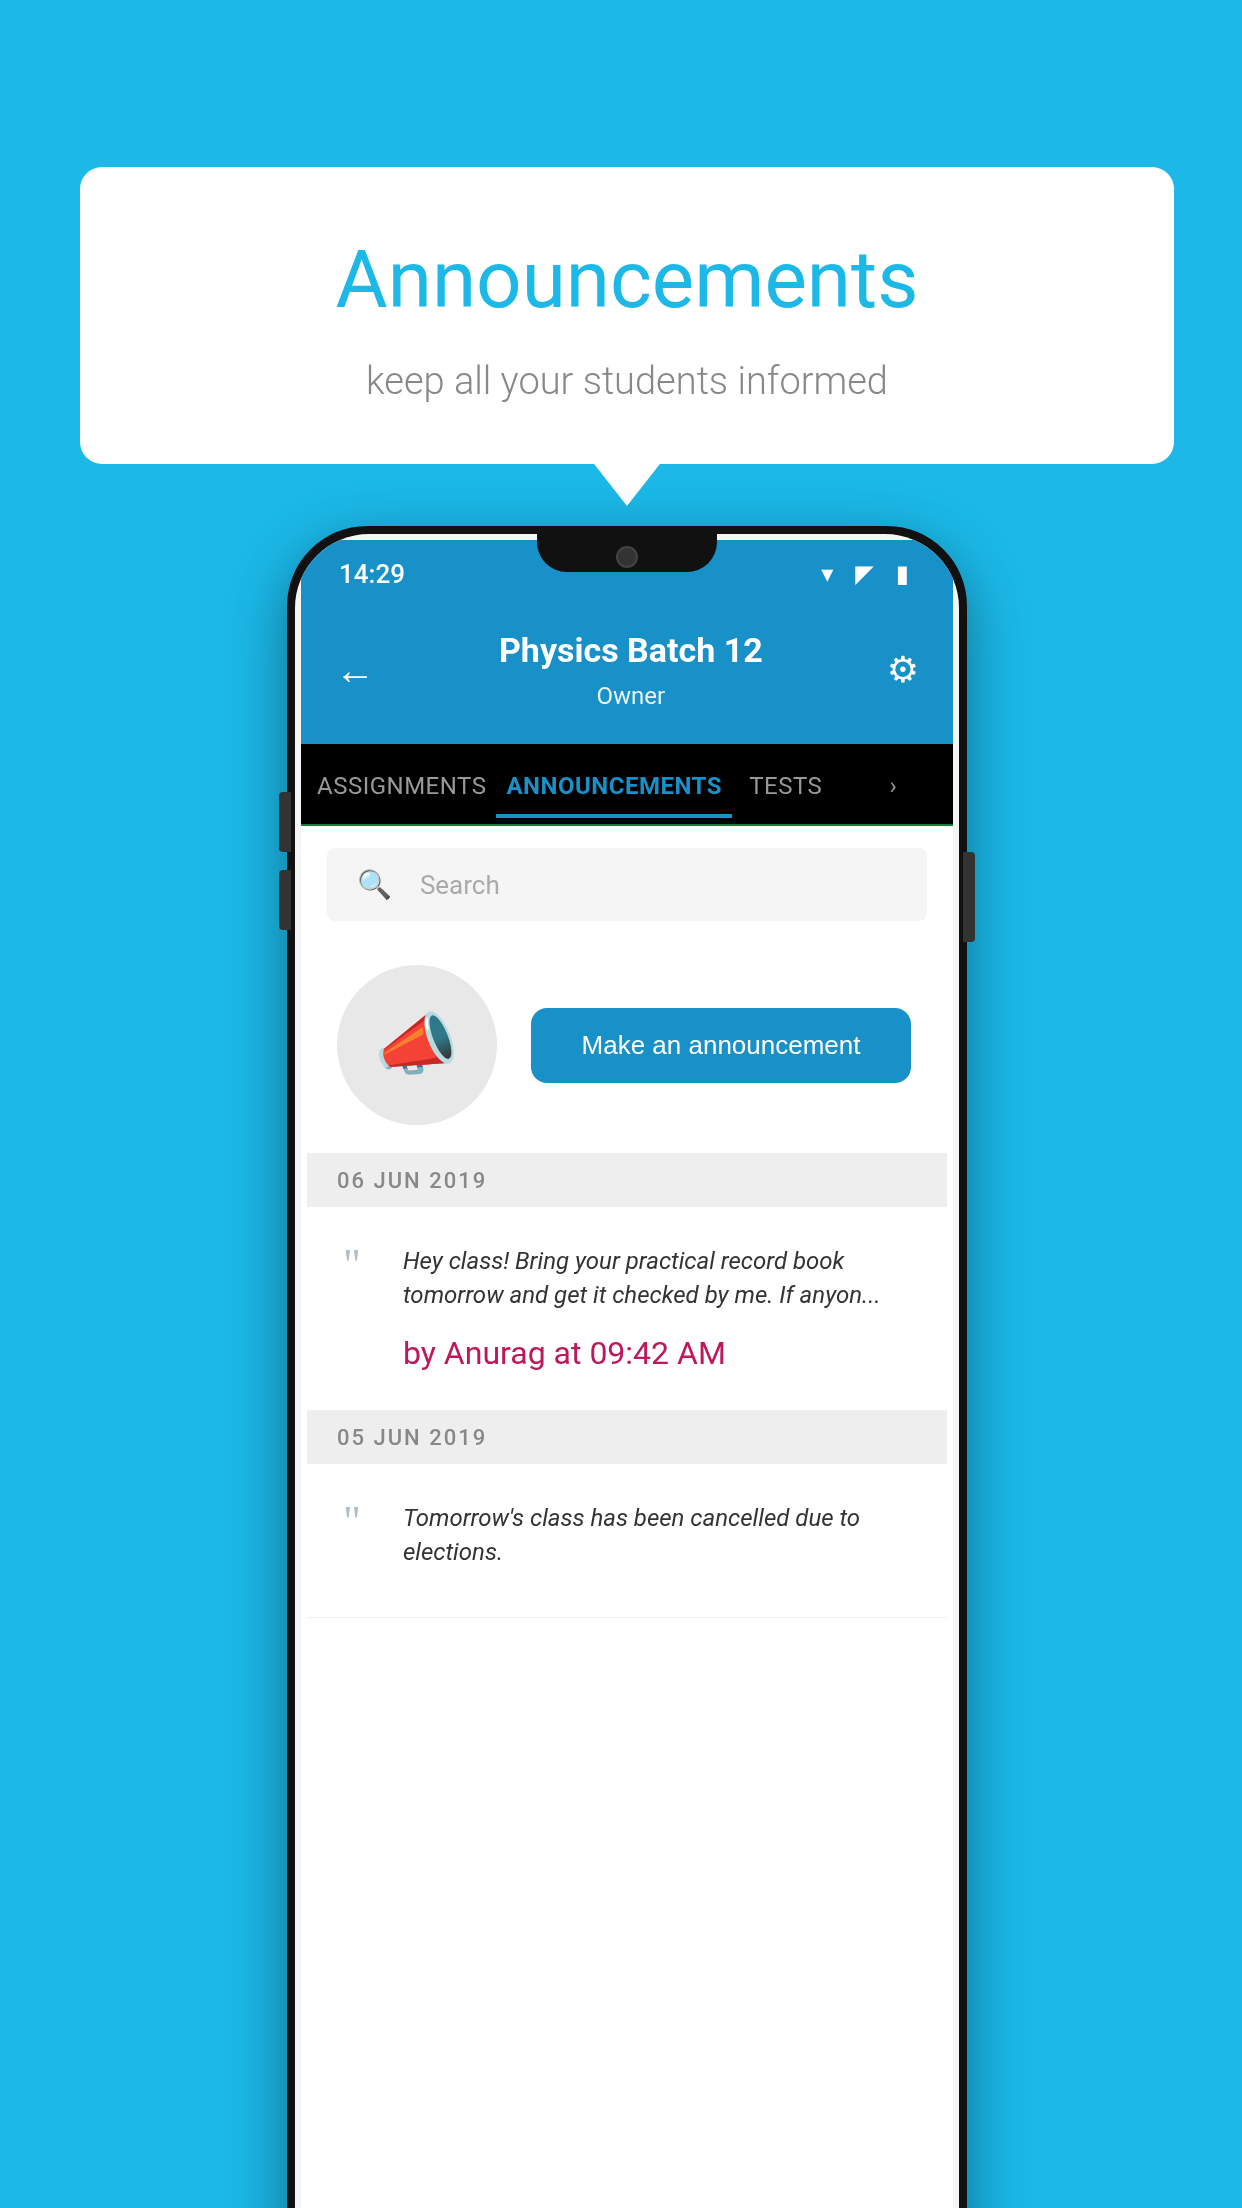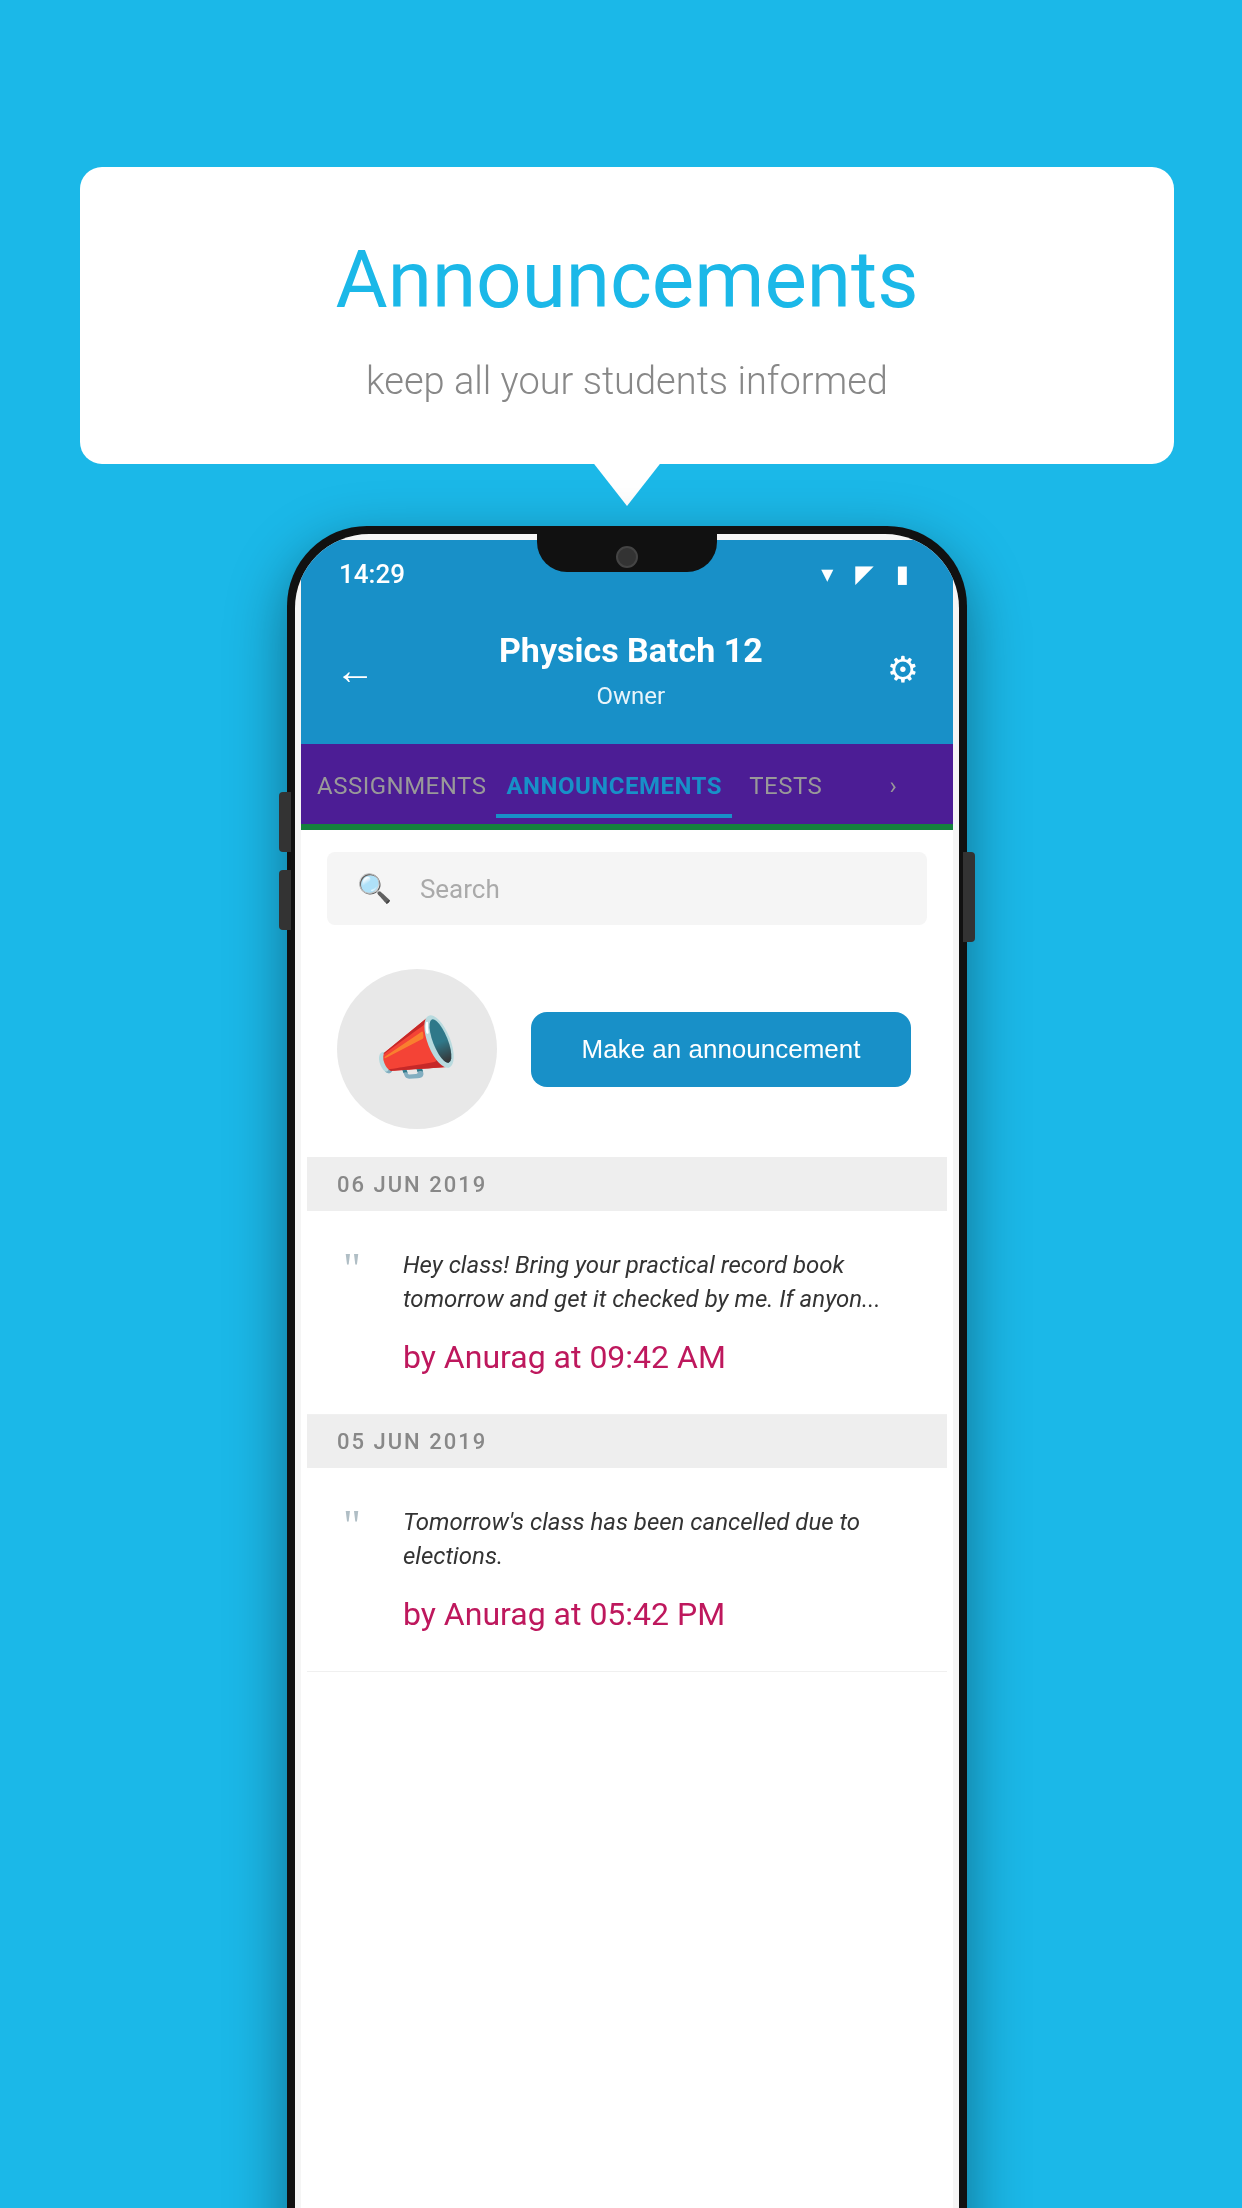--- a/index.html
+++ b/index.html
@@ -174,23 +174,23 @@
 
     .gear-btn {
       color: white;
       font-size: 36px;
       cursor: pointer;
       padding: 6px;
     }
 
     
     .tabs-bar {
-      background: #4c1d95;
-      display: flex;
-      border-bottom: 6px solid #15803d;
+      background: #000000;
+      display: flex;
+      border-bottom: 2px solid #15803d;
       position: relative;
     }
 
     .tab-item {
       flex: 1;
       text-align: center;
       padding: 22px 10px 18px;
       font-size: 24px;
       font-weight: 400;
       color: #999;
@@ -450,18 +450,17 @@
           <p class="announcement-text">Hey class! Bring your practical record book tomorrow and get it checked by me. If anyon...</p>
           <p class="announcement-meta">by Anurag at 09:42 AM</p>
         </div>
       </div>
 
       <div class="date-separator">05  JUN  2019</div>
       <div class="announcement-item">
         <div class="quote-icon">"</div>
         <div class="announcement-content">
           <p class="announcement-text">Tomorrow's class has been cancelled due to elections.</p>
-          <p class="announcement-meta">by Anurag at 05:42 PM</p>
         </div>
       </div>
     </div>
   </div>
 </div>
 
 </body></html>

